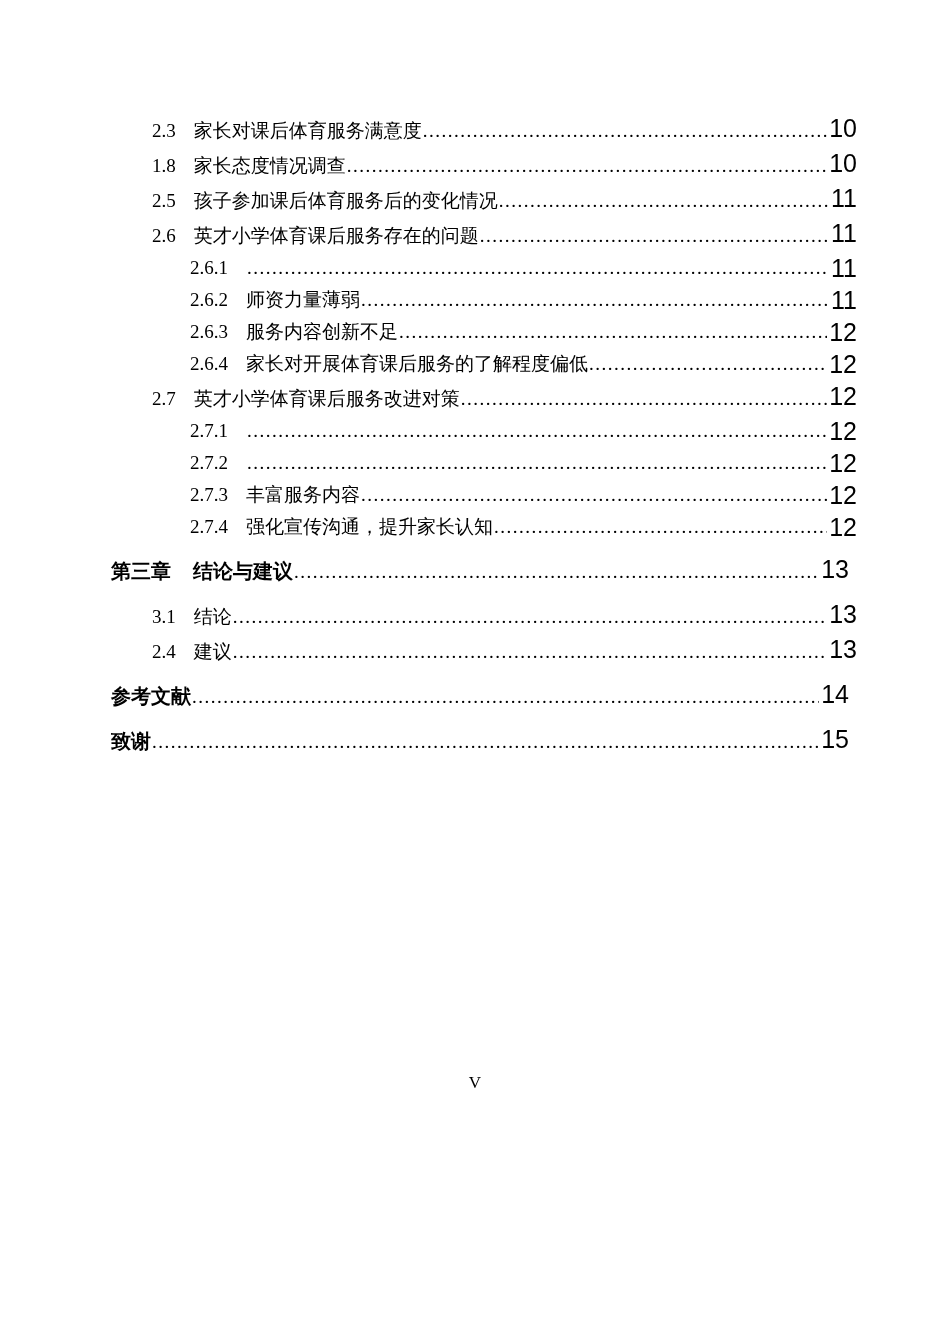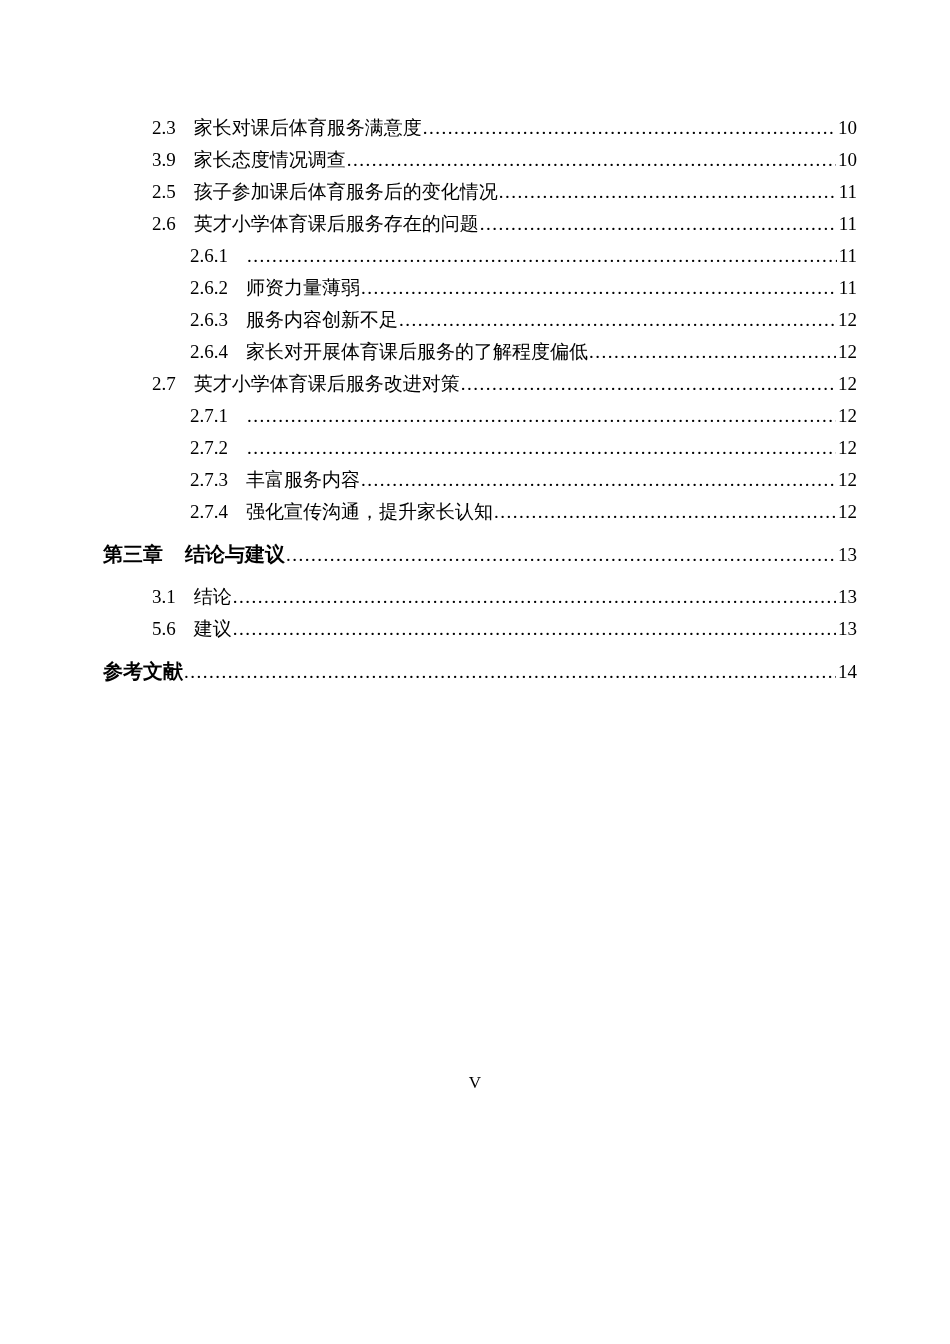--- a/index.html
+++ b/index.html
@@ -22,21 +22,21 @@
     width: 100%;
   }
   .toc-entry {
     display: flex;
     align-items: baseline;
     line-height: 32px;
     font-size: 19px;
     white-space: nowrap;
   }
   .toc-entry.lvl-1 {
-    margin: 10px 0;
+    margin: 10px 8px;
     font-size: 20px;
     font-weight: bold;
     font-family: "Liberation Sans", "DejaVu Sans", sans-serif;
   }
   .toc-entry.lvl-2 { margin-left: 49px; }
   .toc-entry.lvl-3 { margin-left: 87px; align-items: flex-end; }
   .toc-number {
     flex: none;
     margin-right: 18px;
   }
@@ -52,23 +52,23 @@
     font-family: "Liberation Serif", "DejaVu Serif", serif;
     font-weight: normal;
     font-size: 19px;
   }
   .toc-leader::after {
     content: "................................................................................................................................................................................................................................................";
     letter-spacing: 1.5px;
   }
   .toc-page {
     flex: none;
-    font-family: Liberation Serif, serif;
+    font-family: Liberation Sans, sans-serif;
     font-weight: normal;
-    font-size: 19px;
+    font-size: 25px;
   }
   .footer-page-num {
     position: absolute;
     left: 0;
     right: 0;
     bottom: 76px;
     text-align: center;
     font-size: 17px;
     font-family: "Liberation Serif", "DejaVu Serif", serif;
   }
@@ -80,21 +80,21 @@
 
   <div class="toc">
   <div class="toc-entry lvl-2">
     <span class="toc-number">2.3</span>
     <span class="toc-title">家长对课后体育服务满意度</span>
     <span class="toc-leader"></span>
     <span class="toc-page">10</span>
   </div>
 
   <div class="toc-entry lvl-2">
-    <span class="toc-number">3.9</span>
+    <span class="toc-number">1.8</span>
     <span class="toc-title">家长态度情况调查</span>
     <span class="toc-leader"></span>
     <span class="toc-page">10</span>
   </div>
 
   <div class="toc-entry lvl-2">
     <span class="toc-number">2.5</span>
     <span class="toc-title">孩子参加课后体育服务后的变化情况</span>
     <span class="toc-leader"></span>
     <span class="toc-page">11</span>
@@ -175,31 +175,37 @@
   </div>
 
   <div class="toc-entry lvl-2">
     <span class="toc-number">3.1</span>
     <span class="toc-title">结论</span>
     <span class="toc-leader"></span>
     <span class="toc-page">13</span>
   </div>
 
   <div class="toc-entry lvl-2">
-    <span class="toc-number">5.6</span>
+    <span class="toc-number">2.4</span>
     <span class="toc-title">建议</span>
     <span class="toc-leader"></span>
     <span class="toc-page">13</span>
   </div>
 
   <div class="toc-entry lvl-1">
 
     <span class="toc-title">参考文献</span>
     <span class="toc-leader"></span>
     <span class="toc-page">14</span>
   </div>
 
+  <div class="toc-entry lvl-1">
+
+    <span class="toc-title">致谢</span>
+    <span class="toc-leader"></span>
+    <span class="toc-page">15</span>
+  </div>
 
 </div>
 
   <div class="footer-page-num">V</div>
 
 </div>
 
 </body></html>

